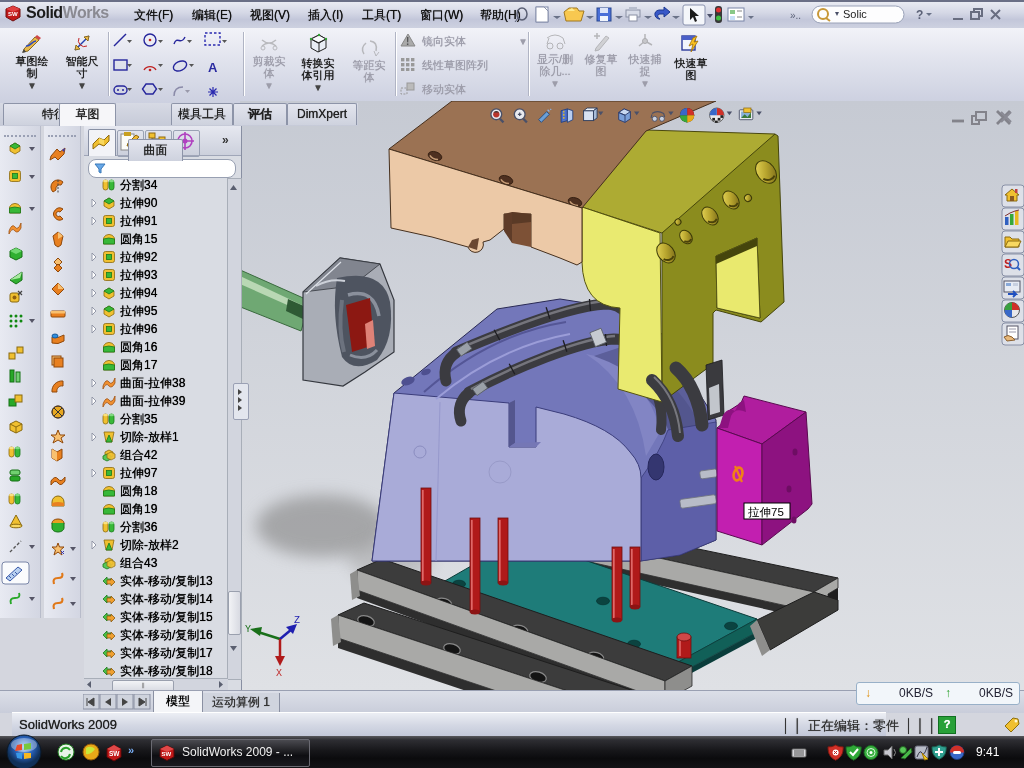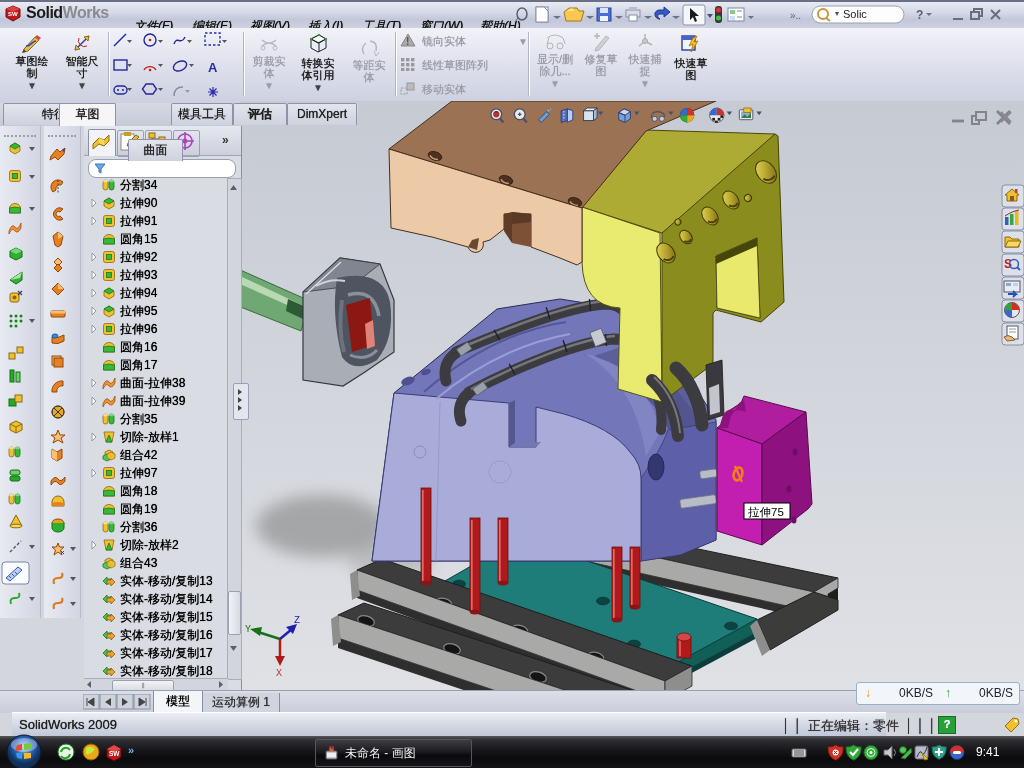--- a/index.html
+++ b/index.html
@@ -1,21 +1,21 @@
 <!DOCTYPE html>
 <html><head><meta charset="utf-8">
 <style>
 html,body{margin:0;padding:0;}
 body{width:1024px;height:768px;overflow:hidden;font-family:"Liberation Sans",sans-serif;position:relative;background:#d4d6de;}
 .menu,.tab,.tb-btn,#treepanel text,#statusbar div,#modeltabs div{text-shadow:0 0 0.7px currentColor;}
 .ab{position:absolute;}
 #titlebar{left:0;top:0;width:1024px;height:28px;background:linear-gradient(180deg,#fdfdfe 0%,#e8eaf2 8%,#d5d8e6 45%,#c3c7da 70%,#cdd1e0 100%);border-bottom:1px solid #9aa0b4;text-align:right;}
 #toolbar{left:0;top:28px;width:1024px;height:75px;background:linear-gradient(180deg,#f2f3f8 0%,#e2e4ee 40%,#ccd0e0 100%);border-bottom:1px solid #a8aec0;}
 #tabrow{left:0;top:103px;width:358px;height:23px;background:linear-gradient(180deg,#d7dae4,#c6cad8);z-index:5;}
-.menu{font-size:12px;color:#111;position:absolute;top:18px;font-style:italic;}
+.menu{font-size:12px;color:#111;position:absolute;top:7px;}
 .tb-btn{position:absolute;text-align:center;font-size:11px;color:#1a1a1a;line-height:12px;}
 .tb-btn>svg{display:block;margin:0 auto 1px;}
 .tb-row>svg{display:inline-block !important;vertical-align:-3px;margin:0 3px 0 0;}
 .tb-btn.dis{color:#9d9daa;}
 .sep{position:absolute;top:4px;width:1px;height:64px;background:#b0b4c4;border-right:1px solid #fff;}
 .tab{position:absolute;top:0px;height:21px;line-height:21px;text-align:center;font-size:12px;color:#222;background:linear-gradient(180deg,#e3e5ee,#ced2de);border:1px solid #8d94a8;border-bottom:none;border-radius:2px 2px 0 0;}
 .tab.act{background:#f6f6f9;height:22px;z-index:3;}
 #viewport{left:240px;top:101px;}
 #lefticons1{left:0px;top:126px;width:40px;height:492px;background:linear-gradient(90deg,#e8eaf2,#d3d6e2);border-right:1px solid #b8bcca;}
 #lefticons2{left:44px;top:126px;width:36px;height:492px;background:linear-gradient(90deg,#e8eaf2,#d3d6e2);border-right:1px solid #b8bcca;}
@@ -1020,27 +1020,27 @@
       <path d="M5 10 a5 5 0 0 1 9 -2 m0 4 a5 5 0 0 1 -9 2" stroke="#28a028" fill="none" stroke-width="2"></path>
   <circle cx="35" cy="10" r="8" fill="#e8a818" stroke="#905808"></circle>
       <path d="M30 6 q5 -3 9 1 q-4 6 -9 5 z" fill="#c8e838"></path>
   <g transform="translate(49,1)">
         <path d="M2 6 l7 -4 7 4 0 8 -7 4 -7 -4 z" fill="#c01818" stroke="#600808"></path>
         <path d="M2 6 l7 -4 7 4 -7 3 z" fill="#e04848"></path>
         <text x="4" y="13" font-size="6.5" fill="#fff" font-weight="bold">SW</text>
       </g>
   <text x="72" y="12" font-size="11" fill="#7ab0f8" font-weight="bold">»</text>
  </svg>
- <div class="ab" style="left:315px;top:3px;width:155px;height:26px;background:linear-gradient(180deg,#3c3c42 0%,#1c1c20 45%,#0a0a0e 60%,#16161a 100%);border:1px solid #55555d;border-radius:2px;">
-  <svg style="position:absolute;left:7px;top:4px;" width="17" height="17" viewBox="0 0 17 17">
-        <rect x="3" y="7" width="11" height="8" rx="1" fill="#c8c8d0" stroke="#555"></rect>
-        <path d="M6 7 l1 -5 2 3 1 -3 1 5" stroke="#b03020" fill="#d86040"></path>
-        <rect x="4" y="9" width="9" height="4" fill="#f0f0f4"></rect>
-      </svg>
-  <div class="tt" style="position:absolute;left:29px;top:5px;font-size:12px;color:#f0f0f0;">未命名 - 画图</div>
+ <div class="ab" style="left:151px;top:3px;width:157px;height:26px;background:linear-gradient(180deg,#4a4a50 0%,#222226 40%,#0e0e12 60%,#1a1a1f 100%);border:1px solid #6a6a72;border-radius:2px;">
+  <svg style="position:absolute;left:6px;top:4px;" width="18" height="18" viewBox="0 0 18 18">
+        <path d="M2 5 l7 -3.5 7 3.5 0 8 -7 3.5 -7 -3.5 z" fill="#c01818" stroke="#500808"></path>
+        <path d="M2 5 l7 -3.5 7 3.5 -7 3 z" fill="#e04848"></path>
+        <text x="3.5" y="12" font-size="6" fill="#fff" font-weight="bold">SW</text>
+      </svg>
+  <div class="tt" style="position:absolute;left:30px;top:5px;font-size:12px;color:#f0f0f0;">SolidWorks 2009 - ...</div>
  </div>
  <svg class="ab" style="left:790px;top:8px;" width="180" height="18" viewBox="0 0 180 18">
   <g>
         <rect x="2" y="5" width="14" height="8" rx="1" fill="#d8d8dc" stroke="#666"></rect>
         <g stroke="#555">
           <line x1="4" y1="7" x2="14" y2="7"></line>
           <line x1="4" y1="9" x2="14" y2="9"></line>
           <line x1="4" y1="11" x2="14" y2="11"></line>
         </g>
       </g>

